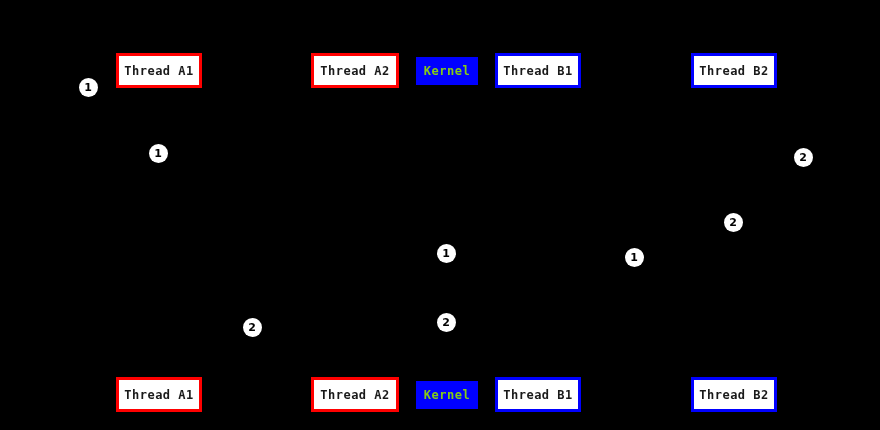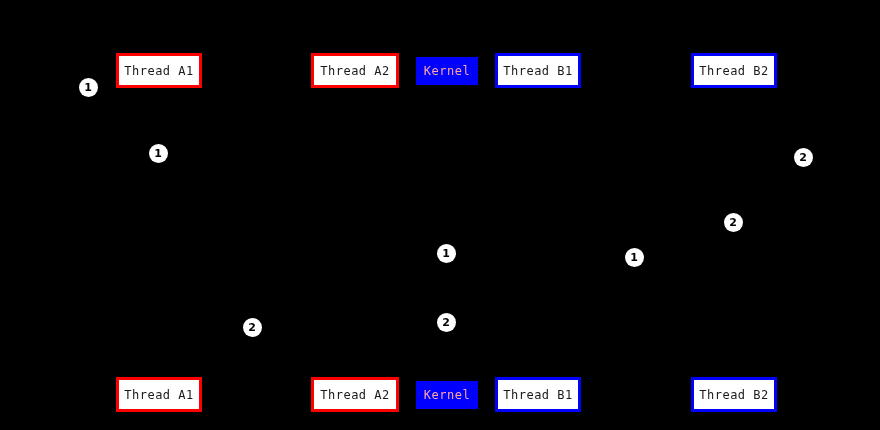--- a/index.html
+++ b/index.html
@@ -20,29 +20,30 @@
   .node-box {
     position: absolute;
     box-sizing: border-box;
     display: flex;
     align-items: center;
     justify-content: center;
     font-size: 12px;
     letter-spacing: 0.5px;
     white-space: nowrap;
     line-height: 1;
+    font-weight: bold;
   }
   .node-box.outline {
     background: #ffffff;
     color: #1a1a1a;
     border-style: solid;
     border-width: 3px;
   }
   .node-box.solid {
-    color: #fca5a5;
+    color: #84cc16;
     border: 0;
   }
 
   
   .lifeline {
     position: absolute;
     width: 1px;
     background: #000000;
   }
   

